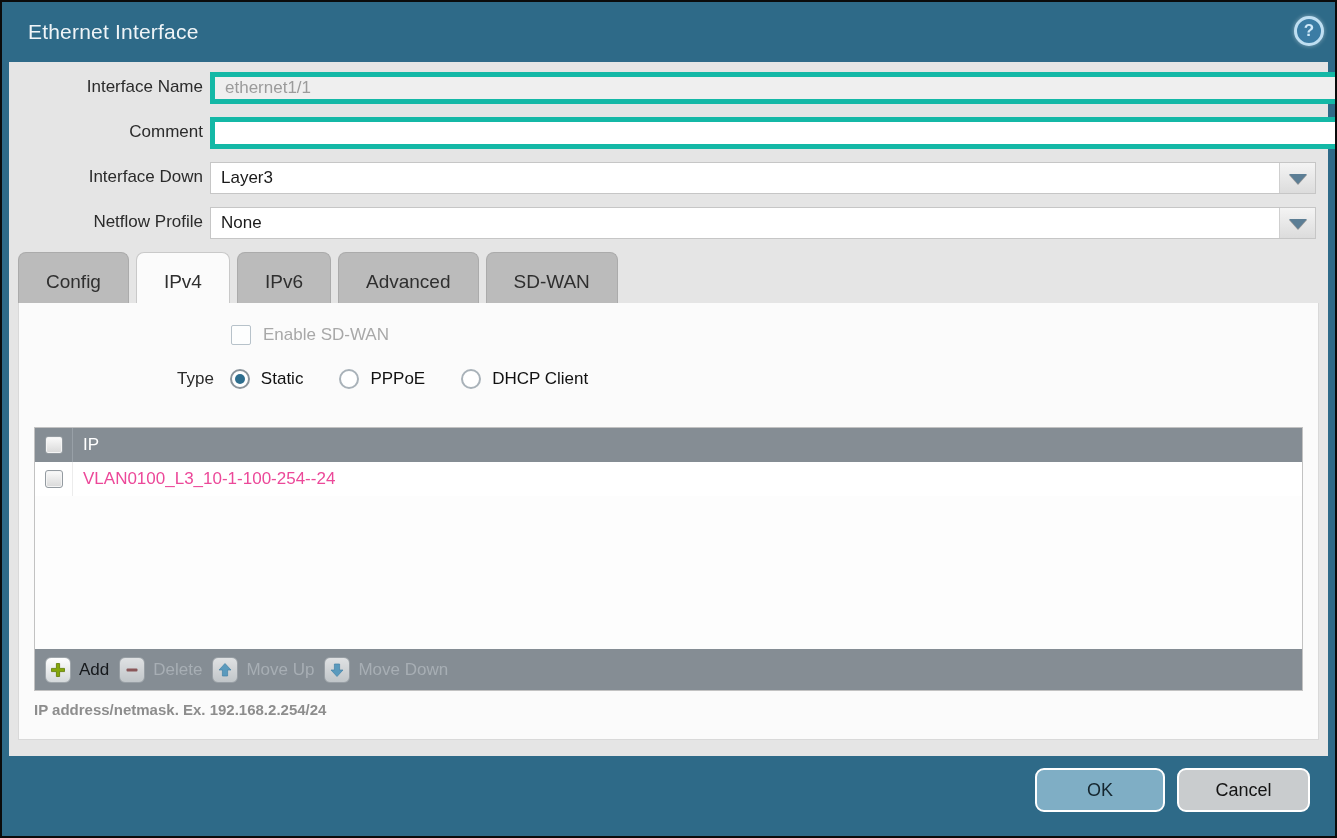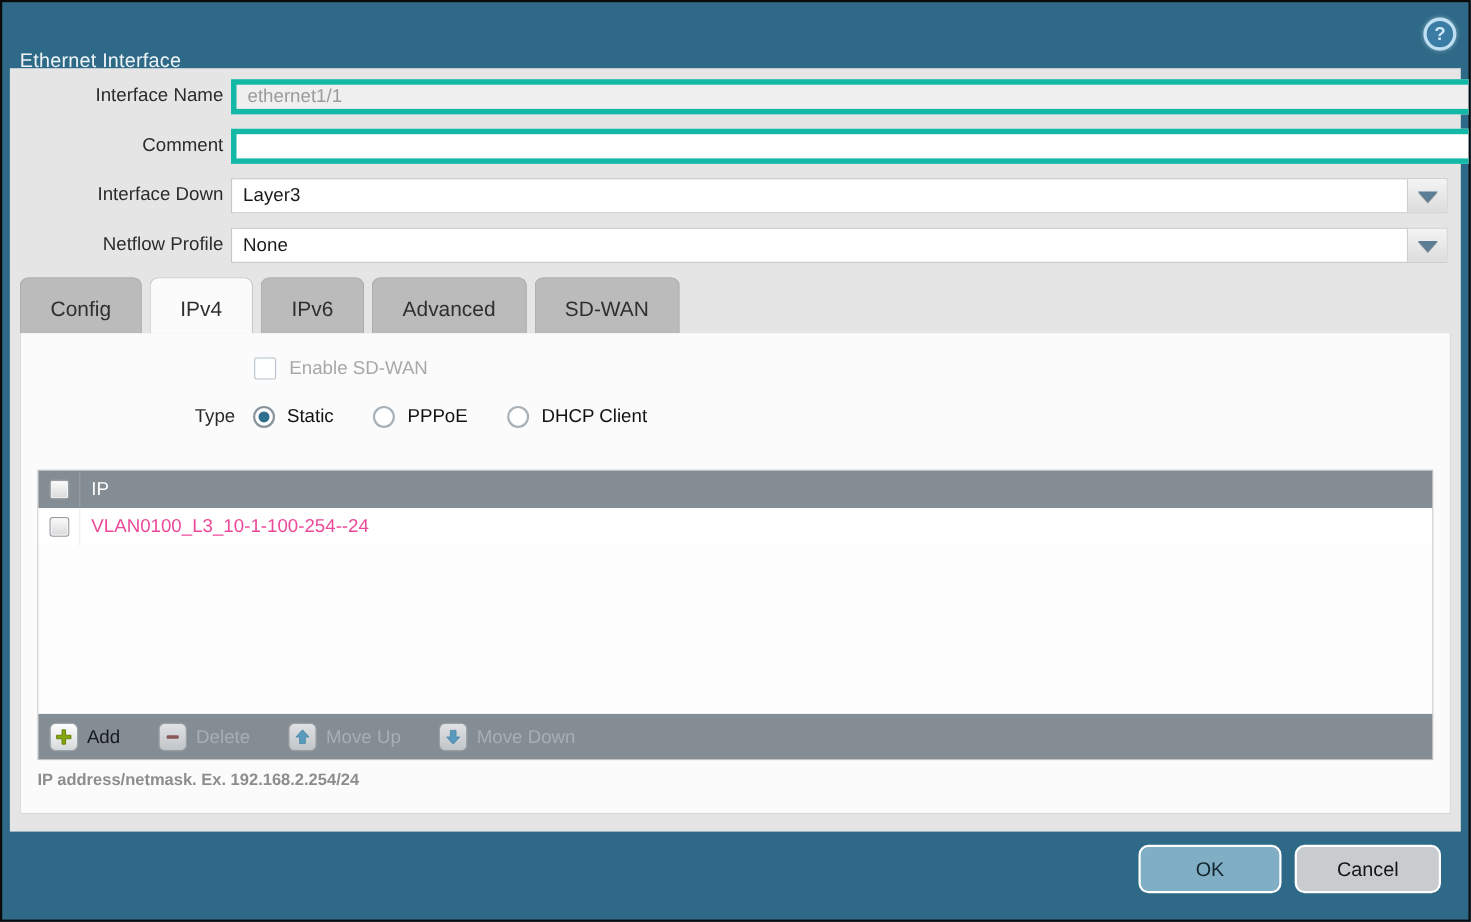--- a/index.html
+++ b/index.html
@@ -6,22 +6,22 @@
   html,body { background:#222; }
   body { font-family:"Liberation Sans","DejaVu Sans",sans-serif; }
 
   .window {
     position:relative; width:1337px; height:838px;
     background:#2E6A88; border:2px solid #0b0b0b; overflow:hidden;
   }
 
   
   .titlebar { position:absolute; left:0; top:0; right:0; height:60px; }
-  .title-text { position:absolute; left:16px; top:0; line-height:60px;
-    font-size:18px; color:#EFF4F7; letter-spacing:0.2px;margin-top:23px; }
+  .title-text { position:absolute; left:26px; top:0; line-height:60px;
+    font-size:21px; color:#EFF4F7; letter-spacing:0.2px; }
   .help-btn { position:absolute; right:11px; top:14px; width:30px; height:30px;
     border-radius:50%; background:#3B7CA4; border:3px solid #BFDFF2;
     box-shadow:0 0 4px rgba(255,255,255,.45);
     color:#CFE9FA; font-size:17px; font-weight:bold; text-align:center;
     line-height:24px; cursor:pointer; }
 
   
   .body { position:absolute; left:7px; top:60px; width:1319px; height:694px;
     background:#E5E5E5; }
 
@@ -83,21 +83,21 @@
   .trow { height:34px; background:#FFF; display:flex; align-items:center;
     flex:0 0 34px; cursor:pointer; }
   .trow .cb-cell { border-right:1px solid #ECECEC; }
   .td-text { font-size:17px; color:#ec4899; padding-left:10px; }
   .grid-cb { width:18px; height:18px; border:1px solid #949BA1; border-radius:3px;
     background:linear-gradient(#FBFBFB,#D9D9D9);
     box-shadow:inset 0 0 0 1px #F4F4F4; }
   .tfiller { flex:1 1 auto; background:#FDFDFD; }
 
   .tbar { height:41px; flex:0 0 41px; background:#858D94; display:flex;
-    align-items:center; padding:0 10px; gap:35px; }
+    align-items:center; padding:0 10px; gap:10px; }
   .tool { display:flex; align-items:center; gap:8px; cursor:pointer; }
   .tool-btn { width:26px; height:26px; border-radius:6px;
     background:linear-gradient(#FEFEFE,#D5D9DB); border:1px solid #9FA6AB;
     display:flex; align-items:center; justify-content:center; }
   .tool-label { font-size:17px; color:#16191C; }
   .tool.disabled { cursor:default; }
   .tool.disabled .tool-label { color:#A7AEB4; }
   .tool.disabled .tool-btn { opacity:.75; }
 
   .hint { position:absolute; left:15px; top:398px; font-size:15px; color:#8D8D8D;font-weight:bold; }

